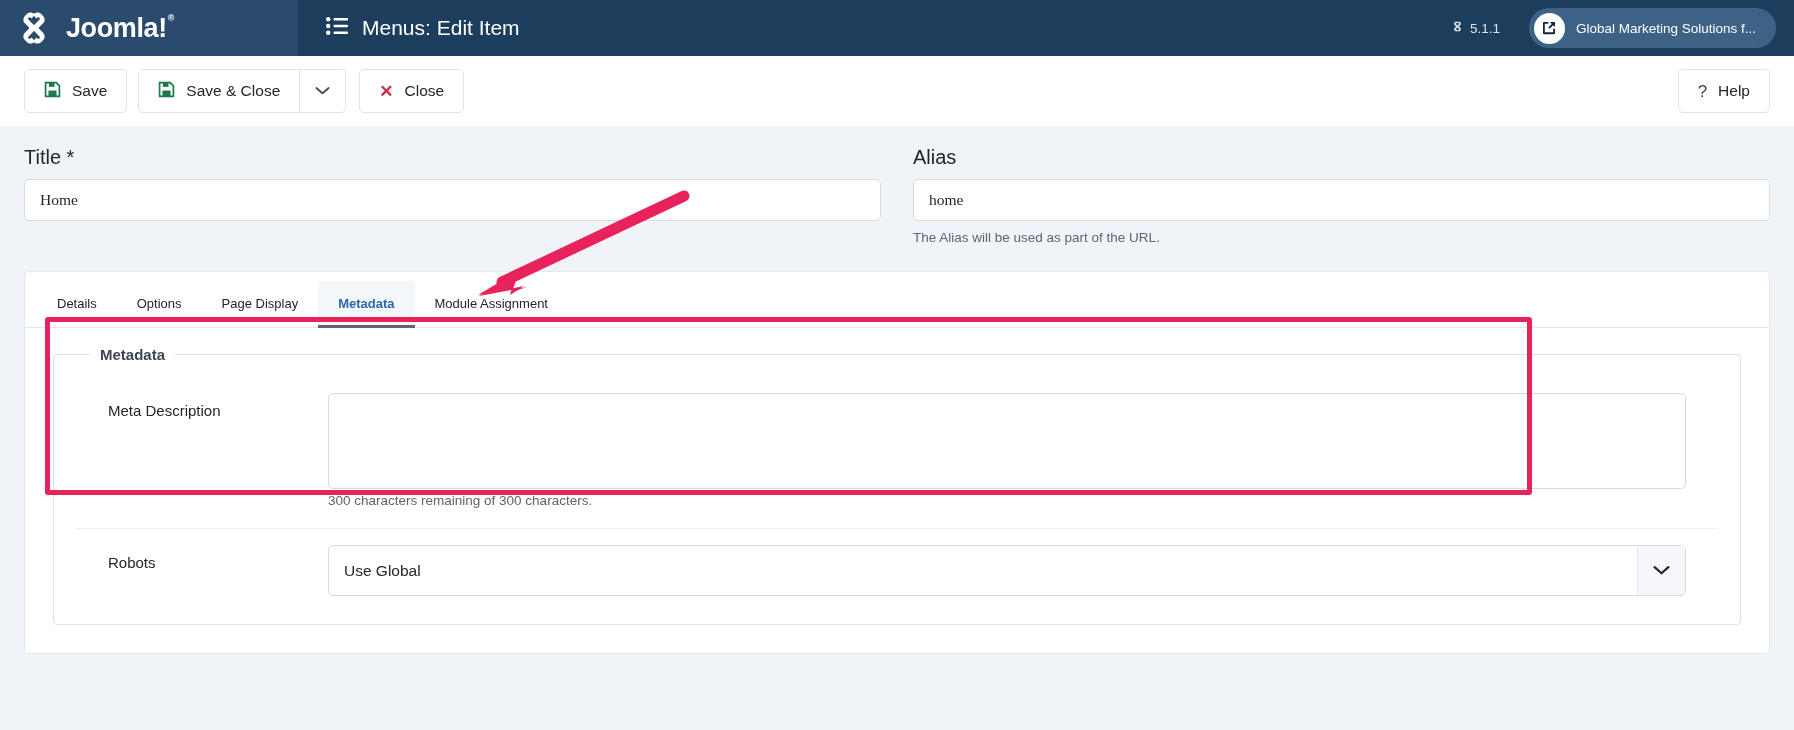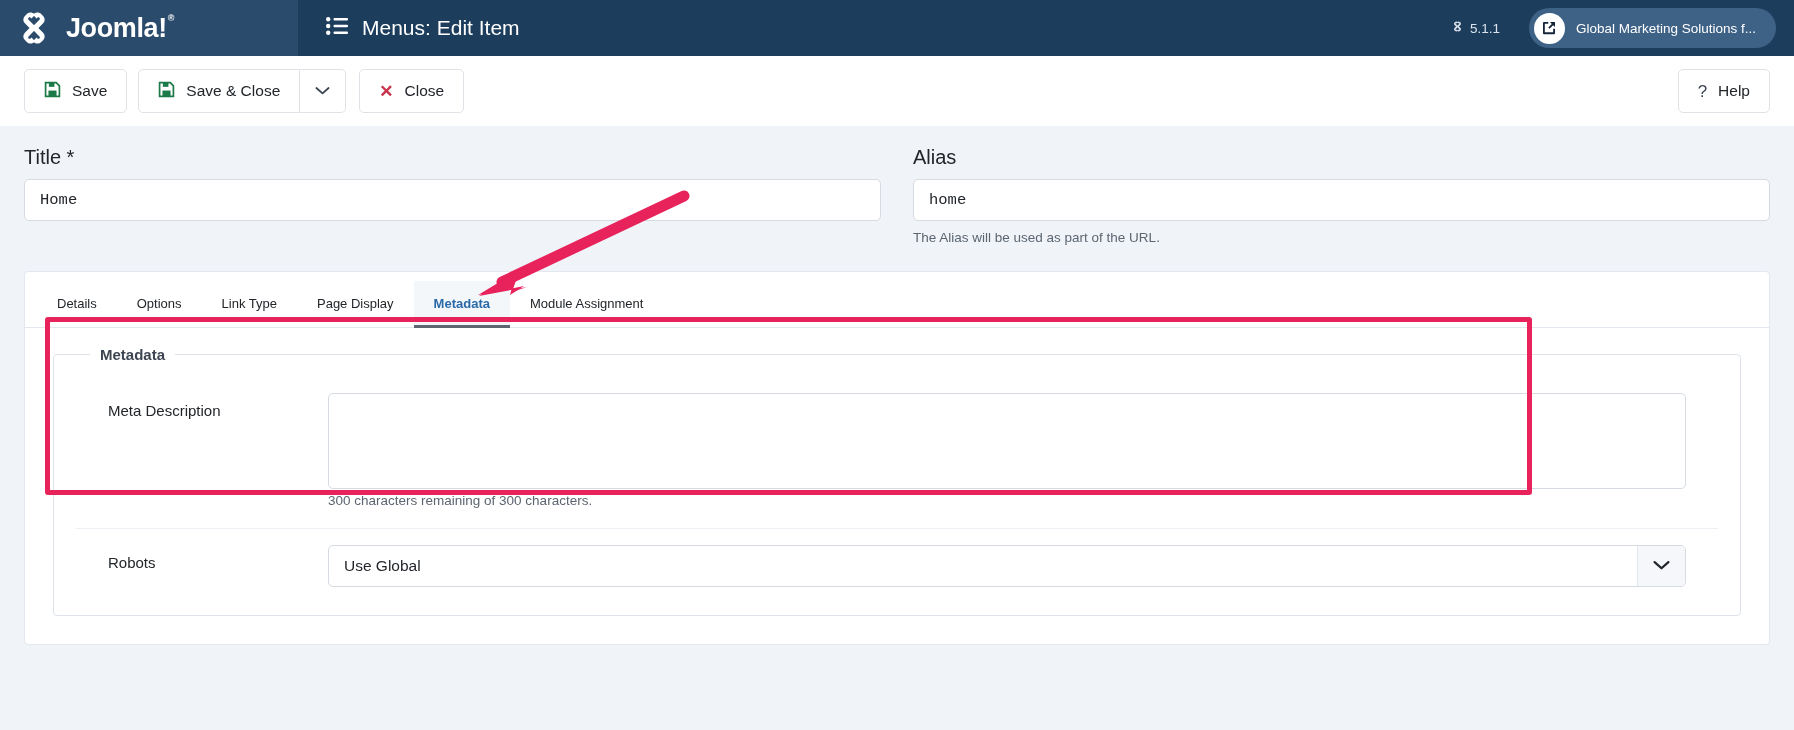--- a/index.html
+++ b/index.html
@@ -149,21 +149,21 @@
   }
   .text-input {
     width: 100%;
     height: 42px;
     border: 1px solid #d5dbe1;
     border-radius: 5px;
     background: #ffffff;
     padding: 0 15px;
     font-size: 15.5px;
     color: #22262a;
-    font-family: Liberation Mono, monospace;
+    font-family: Liberation Serif, serif;
   }
   .help-text {
     font-size: 13.5px;
     color: #5c6570;
     margin-top: 9px;
   }
 
   
   .panel {
     margin-top: 26px;
@@ -240,21 +240,21 @@
   }
   .counter {
     font-size: 13.5px;
     color: #5c6570;
     margin-top: 4px;
   }
 
   .select-wrap { position: relative; width: 100%; }
   .select-box {
     width: 100%;
-    height: 42px;
+    height: 51px;
     border: 1px solid #d5dbe1;
     border-radius: 5px;
     background: #ffffff;
     display: flex;
     align-items: center;
     padding: 0 15px;
     font-size: 15.5px;
     color: #22262a;
     cursor: pointer;
   }
@@ -410,21 +410,20 @@
       <label class="field-label">Alias</label>
       <input class="text-input" type="text" value="home" style="">
       <div class="help-text">The Alias will be used as part of the URL.</div>
     </div>
   </div>
 
   <div class="panel">
     <div class="tabs">
       <div class="tab">Details</div>
       <div class="tab">Options</div>
-      <div class="tab">Link Type</div>
       <div class="tab">Page Display</div>
       <div class="tab active">Metadata</div>
       <div class="tab">Module Assignment</div>
     </div>
 
     <div class="panel-body">
       <fieldset class="metadata-set">
         <legend>Metadata</legend>
 
         <div class="form-row">

